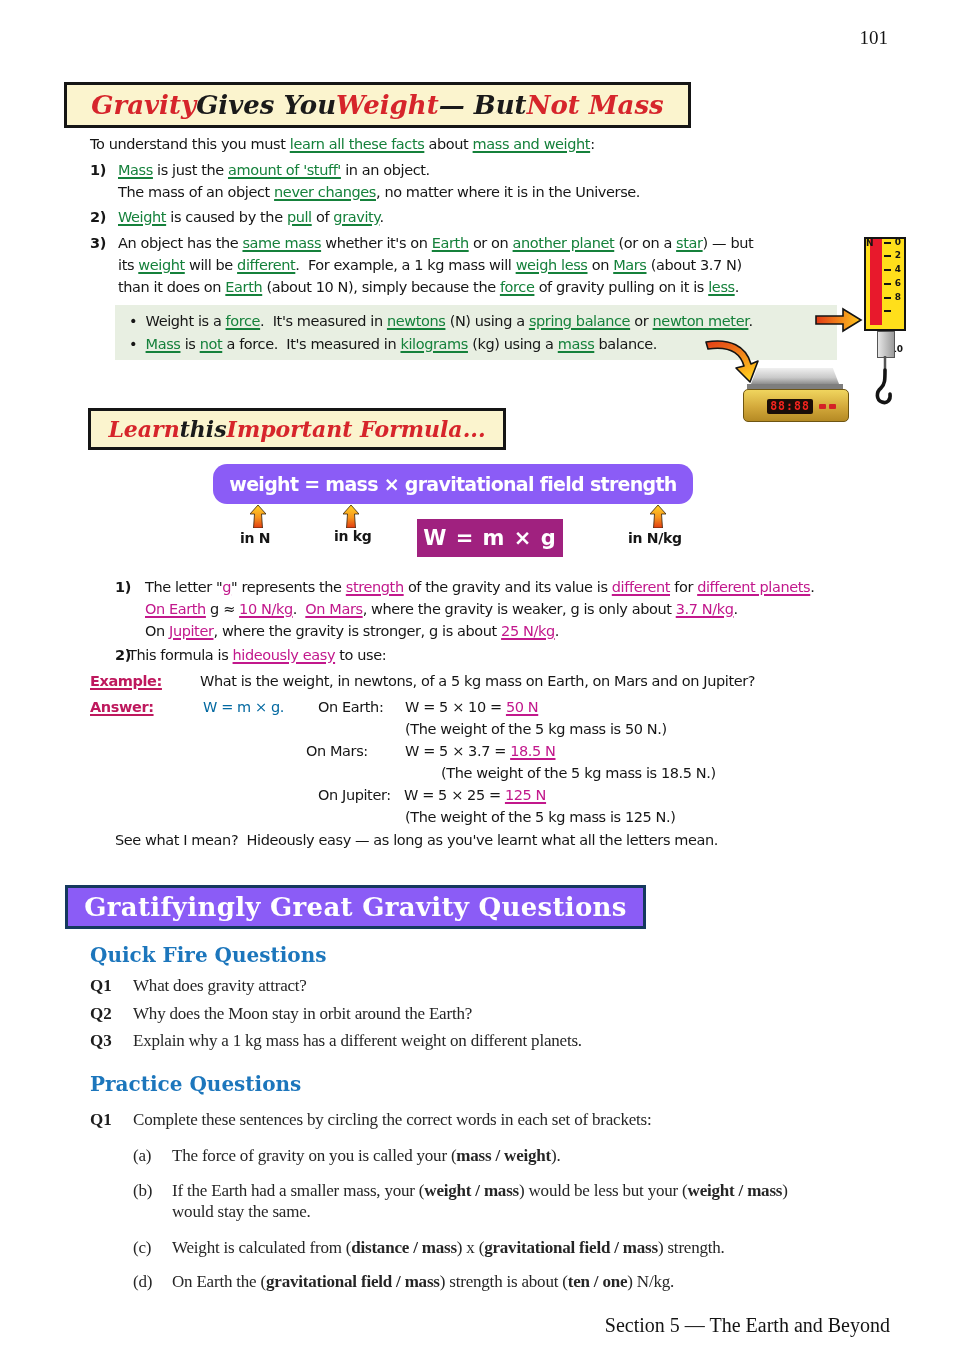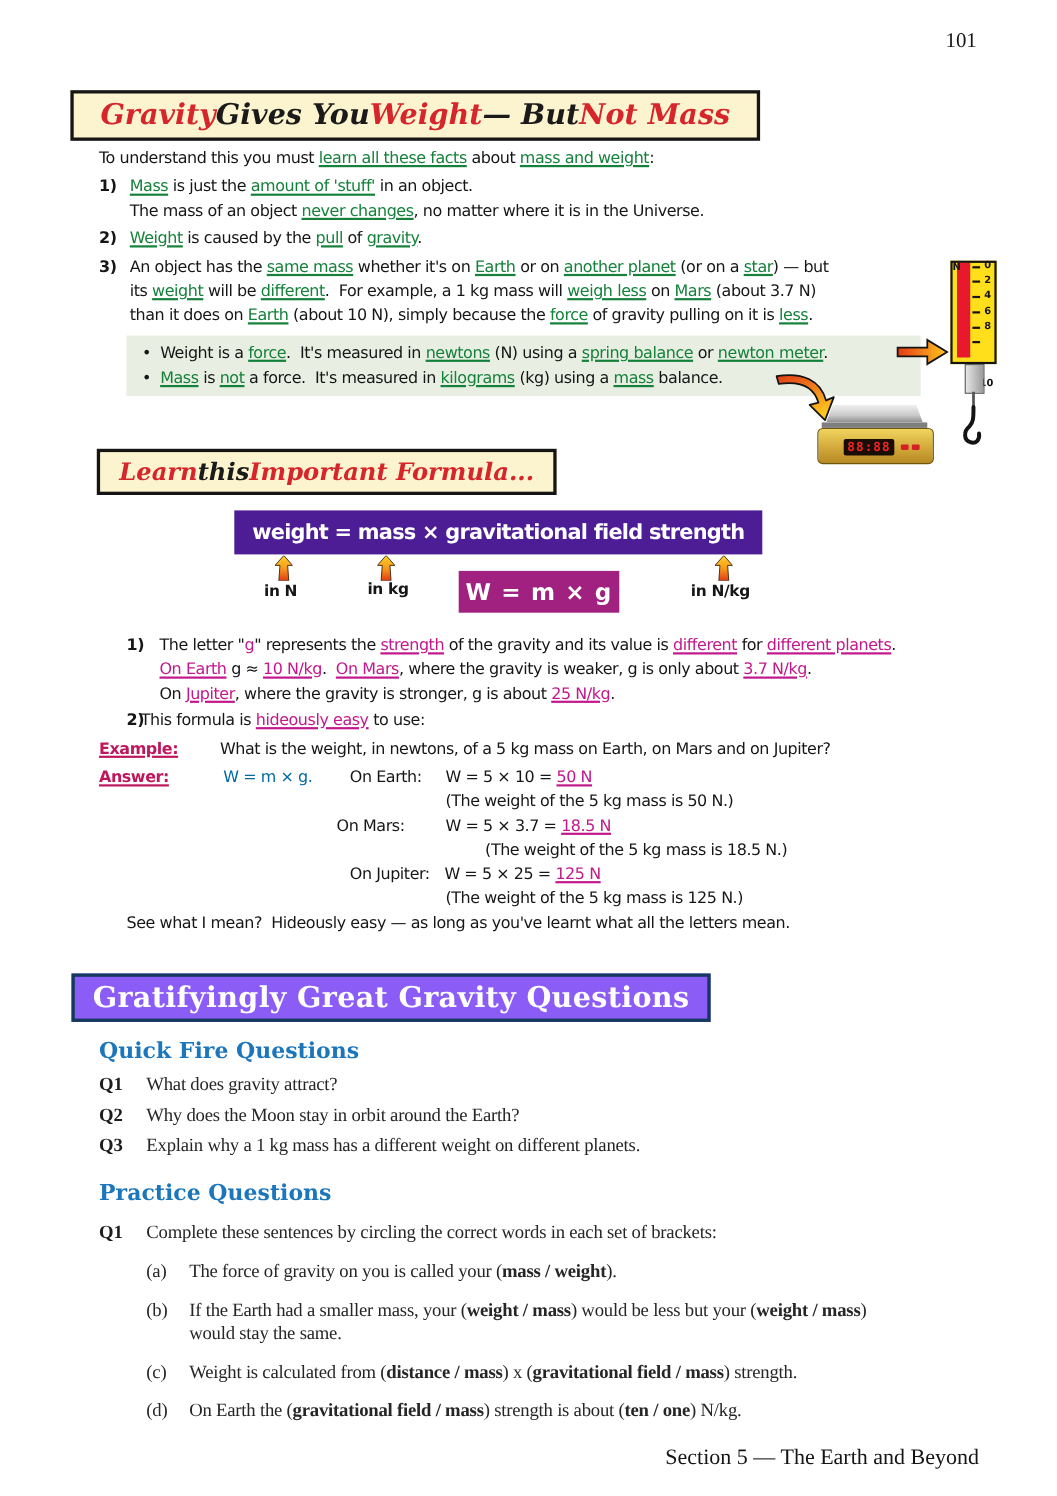--- a/index.html
+++ b/index.html
@@ -10,22 +10,22 @@
   .ct{font-size:14.5px;letter-spacing:-0.4px;color:#161616;line-height:1.25;}
   .num{font-weight:bold;}
   .lk-g{color:#15813B;text-decoration:underline;text-decoration-thickness:1.5px;text-underline-offset:2px;}
   .lk-p{color:#C2188C;text-decoration:underline;text-decoration-thickness:1.5px;text-underline-offset:2px;}
   .sb{font-weight:bold;}
   .c-red{color:#D6252B;}
   .c-blk{color:#1A1A1A;}
   .banner-cream{background:#FBF4CE;border:3px solid #151515;display:flex;align-items:center;justify-content:center;
         font-family:"DejaVu Serif",serif;font-style:italic;font-weight:bold;}
   .greenbox{background:#E8EFE2;}
-  .fbar{background:#4c1d95;color:#fff;font-weight:bold;font-size:19px;letter-spacing:-0.7px;
-        display:flex;align-items:center;justify-content:center;}
+  .fbar{background:#8b5cf6;color:#fff;font-weight:bold;font-size:19px;letter-spacing:-0.7px;
+        display:flex;align-items:center;justify-content:center;border-radius:14px;}
   .wbox{background:#A0217F;color:#fff;font-weight:bold;font-size:21px;letter-spacing:1px;
         display:flex;align-items:center;justify-content:center;}
   .flabel{font-weight:bold;font-size:14px;letter-spacing:-0.3px;}
   .exlab{color:#be185d;font-weight:bold;text-decoration:underline;text-decoration-thickness:1.5px;text-underline-offset:2px;}
   .mag{color:#0369a1;}
   .bluebanner{background:#8b5cf6;border:3px solid #15395E;display:flex;align-items:center;justify-content:center;
         font-family:"DejaVu Serif",serif;font-weight:bold;font-size:26px;color:#ffffff;letter-spacing:0.3px;}
   .bluehead{font-family:"DejaVu Serif",serif;font-weight:bold;font-size:20px;color:#1C76BC;}
   .qserif{font-family:"Liberation Serif",serif;font-size:17px;letter-spacing:-0.2px;color:#262626;}
   .qnum{font-family:"Liberation Serif",serif;font-size:17px;font-weight:bold;color:#1d1d1d;}

